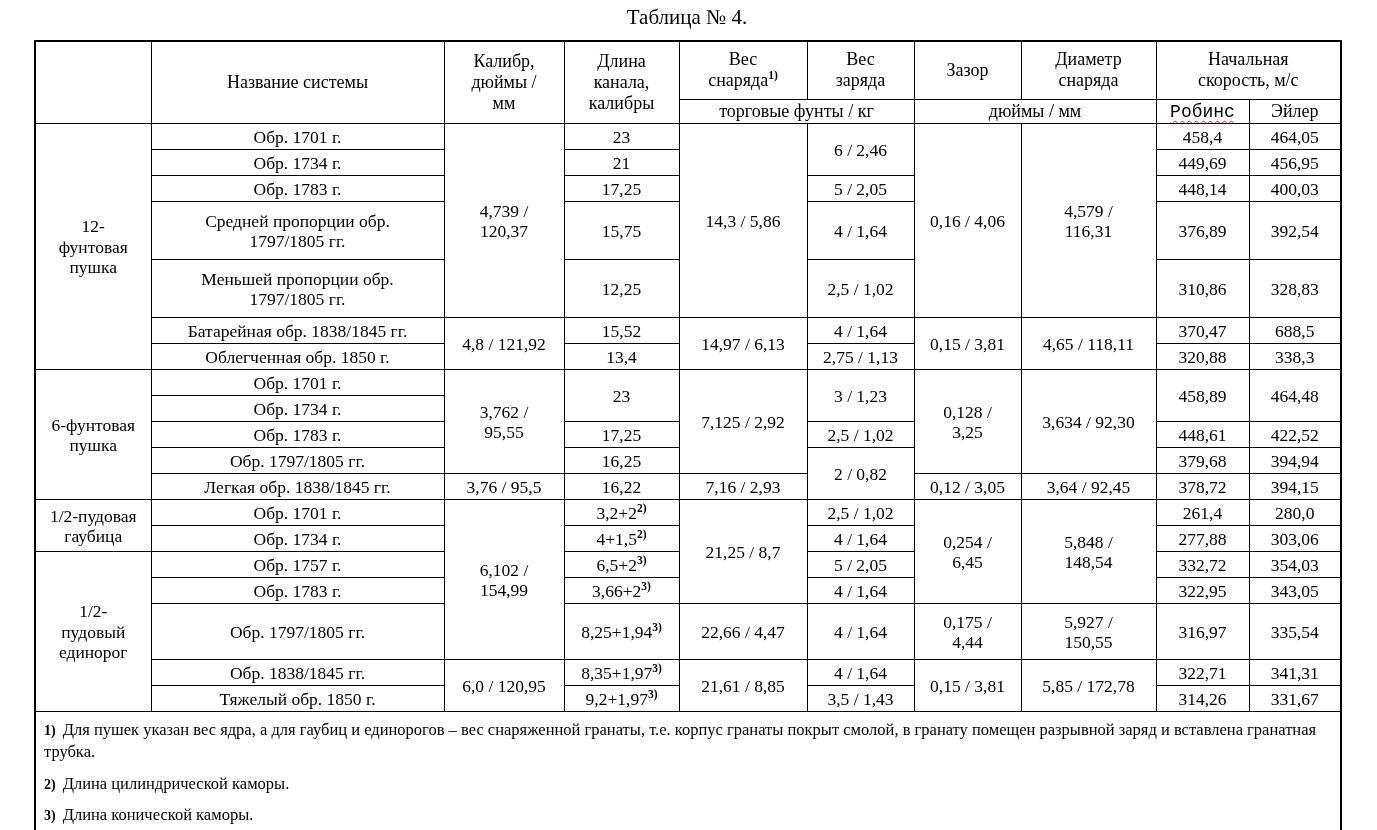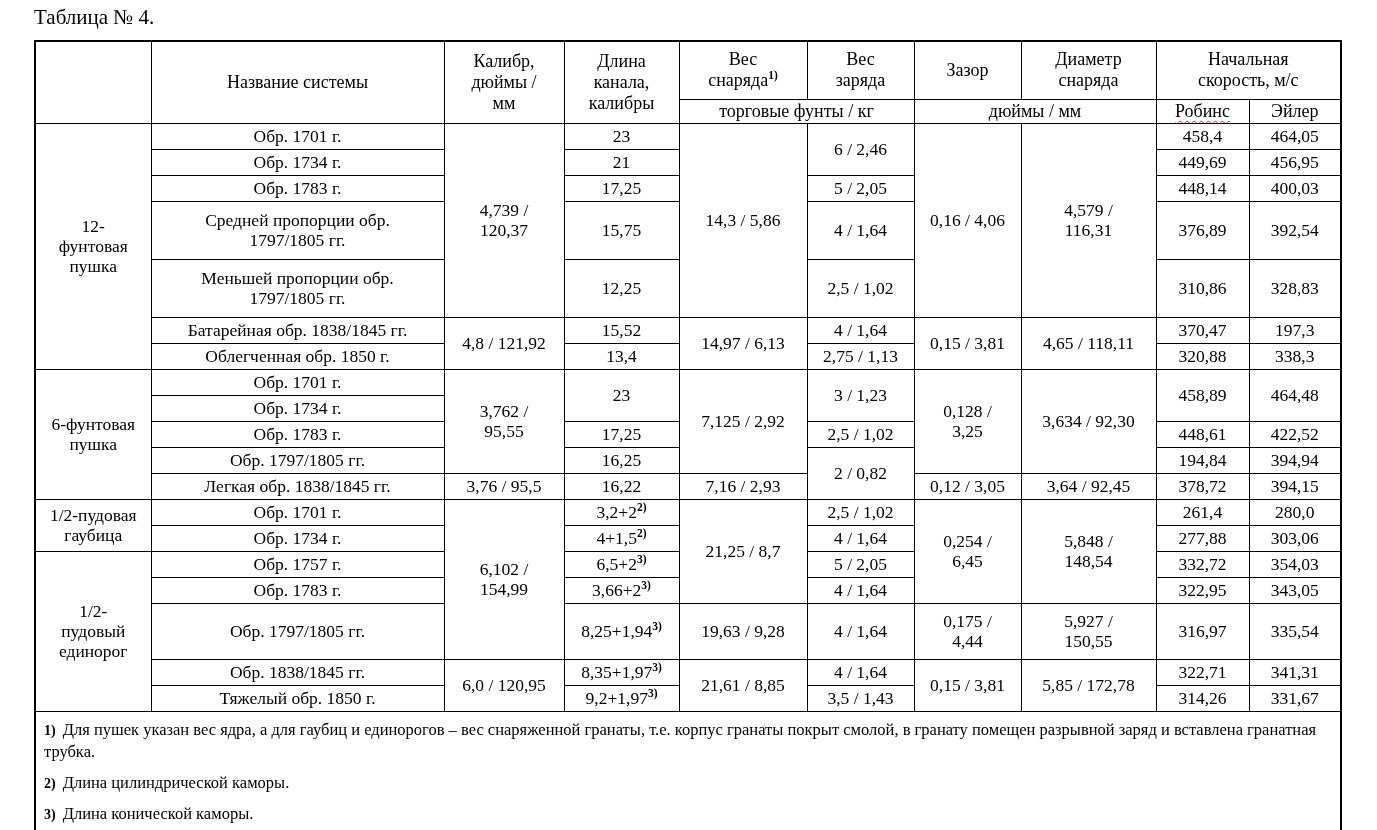--- a/index.html
+++ b/index.html
@@ -6,21 +6,21 @@
   body {
     width: 1377px; height: 830px;
     background: #ffffff;
     font-family: "Liberation Serif", serif;
     color: #000;
     position: relative;
   }
   .doc-title {
     position: absolute;
     top: 5px; left: 34px; width: 1306px;
-    text-align: left;
+    text-align: center;
     font-size: 21px;
     white-space: pre-line;
   }
   table.main {
     position: absolute;
     top: 40px; left: 34px;
     width: 1306px;
     border-collapse: collapse;
     table-layout: fixed;
     border: 2px solid #000;
@@ -45,20 +45,21 @@
     font-weight: bold;
     font-size: 11.5px;
     line-height: 0;
   }
   .robins {
     text-decoration: underline;
     text-decoration-style: wavy;
     text-decoration-color: #e02020;
     text-decoration-thickness: 1px;
     text-underline-offset: 3px;
+    font-family: Liberation Mono, monospace;
   }
   td.fnotes {
     height: 104px;
     text-align: left;
     vertical-align: top;
     white-space: normal;
     padding: 1px 6px 4px 8px;
     font-size: 16.5px;
     line-height: 1.34;
   }
@@ -159,21 +160,21 @@
     </tr>
     <tr>
       <td>Батарейная обр. 1838/1845 гг.</td>
       <td rowspan="2">4,8 / 121,92</td>
       <td>15,52</td>
       <td rowspan="2">14,97 / 6,13</td>
       <td>4 / 1,64</td>
       <td rowspan="2">0,15 / 3,81</td>
       <td rowspan="2">4,65 / 118,11</td>
       <td>370,47</td>
-      <td>197,3</td>
+      <td>688,5</td>
     </tr>
     <tr>
       <td>Облегченная обр. 1850 г.</td>
       <td>13,4</td>
       <td>2,75 / 1,13</td>
       <td>320,88</td>
       <td>338,3</td>
     </tr>
 
     <tr>
@@ -198,21 +199,21 @@
       <td>Обр. 1783 г.</td>
       <td>17,25</td>
       <td>2,5 / 1,02</td>
       <td>448,61</td>
       <td>422,52</td>
     </tr>
     <tr>
       <td>Обр. 1797/1805 гг.</td>
       <td>16,25</td>
       <td rowspan="2">2 / 0,82</td>
-      <td>194,84</td>
+      <td>379,68</td>
       <td>394,94</td>
     </tr>
     <tr>
       <td>Легкая обр. 1838/1845 гг.</td>
       <td>3,76 / 95,5</td>
       <td>16,22</td>
       <td>7,16 / 2,93</td>
       <td>0,12 / 3,05</td>
       <td>3,64 / 92,45</td>
       <td>378,72</td>
@@ -256,21 +257,21 @@
     <tr>
       <td>Обр. 1783 г.</td>
       <td><span>3,66+2</span><sup class="fnm">3)</sup></td>
       <td>4 / 1,64</td>
       <td>322,95</td>
       <td>343,05</td>
     </tr>
     <tr class="med">
       <td>Обр. 1797/1805 гг.</td>
       <td><span>8,25+1,94</span><sup class="fnm">3)</sup></td>
-      <td>19,63 / 9,28</td>
+      <td>22,66 / 4,47</td>
       <td>4 / 1,64</td>
       <td>0,175 /
 4,44</td>
       <td>5,927 /
 150,55</td>
       <td>316,97</td>
       <td>335,54</td>
     </tr>
     <tr>
       <td>Обр. 1838/1845 гг.</td>

